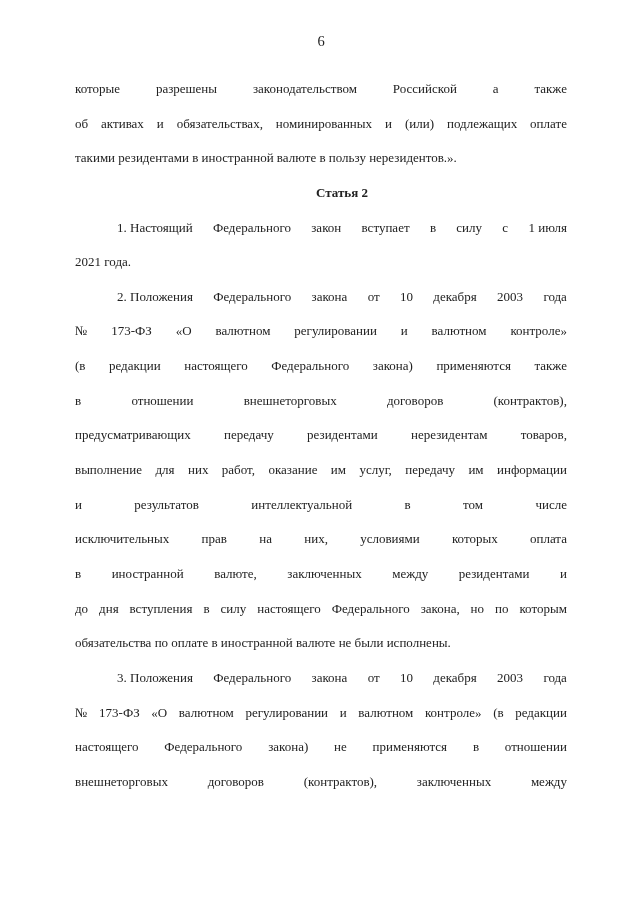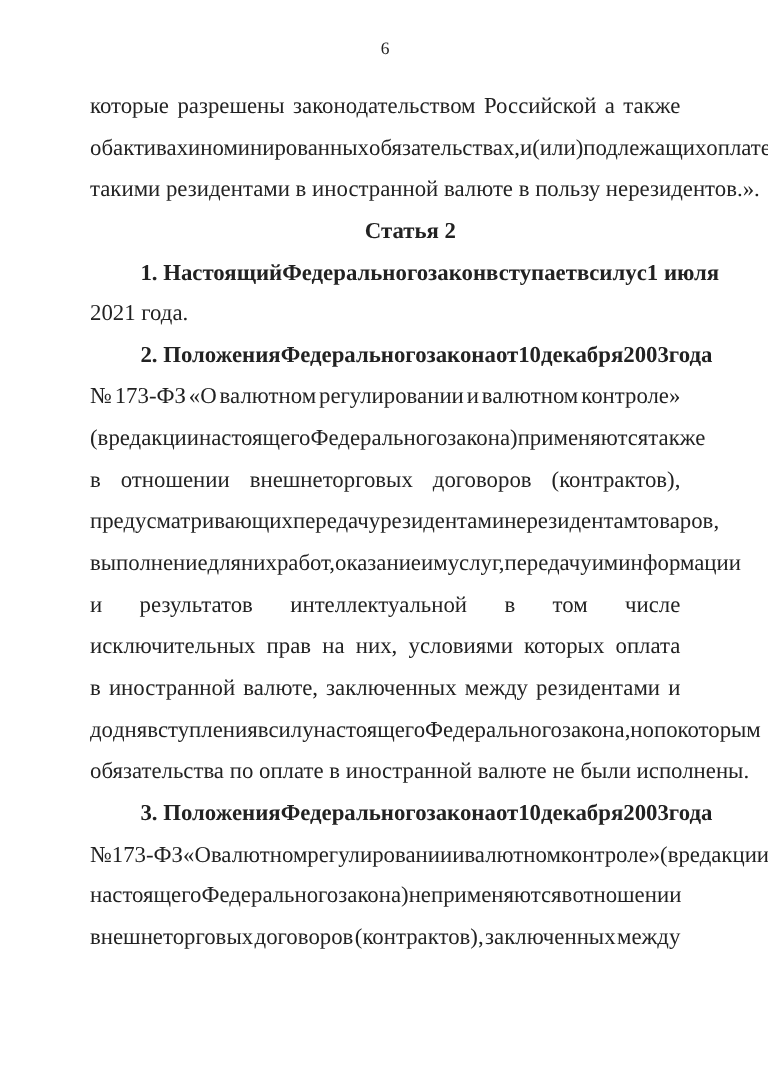--- a/index.html
+++ b/index.html
@@ -23,36 +23,35 @@
     width: 492px;
     text-align: center;
     font-size: 14.5px;
     line-height: 20px;
   }
   #document-body {
     position: absolute;
     top: 72px;
     left: 75px;
     width: 492px;
-    font-size: 19px;
+    font-size: 13px;
   }
   .line {
     line-height: 34.65px;
     height: 34.65px;
     white-space: nowrap;
     text-align: left;
   }
   .line.fill {
     display: flex;
     flex-wrap: nowrap;
     justify-content: space-between;
   }
   .line.indent {
     padding-left: 42px;
-    font-weight: bold;
   }
   .line.bold {
     font-weight: 700;
     text-align: center;
   }
   .line span {
     display: inline-block;
     white-space: pre;
   }
 </style>
@@ -67,22 +66,22 @@
         <span>разрешены</span>
         <span>законодательством</span>
         <span>Российской</span>
         <span>а</span>
         <span>также</span>
       </div>
       <div class="line fill">
         <span>об</span>
         <span>активах</span>
         <span>и</span>
+        <span>обязательствах,</span>
         <span>номинированных</span>
-        <span>обязательствах,</span>
         <span>и</span>
         <span>(или)</span>
         <span>подлежащих</span>
         <span>оплате</span>
       </div>
       <div class="line">такими резидентами в иностранной валюте в пользу нерезидентов.».</div>
       <div class="line indent bold">Статья 2</div>
       <div class="line fill indent">
         <span>1.&nbsp;Настоящий</span>
         <span>Федерального</span>

